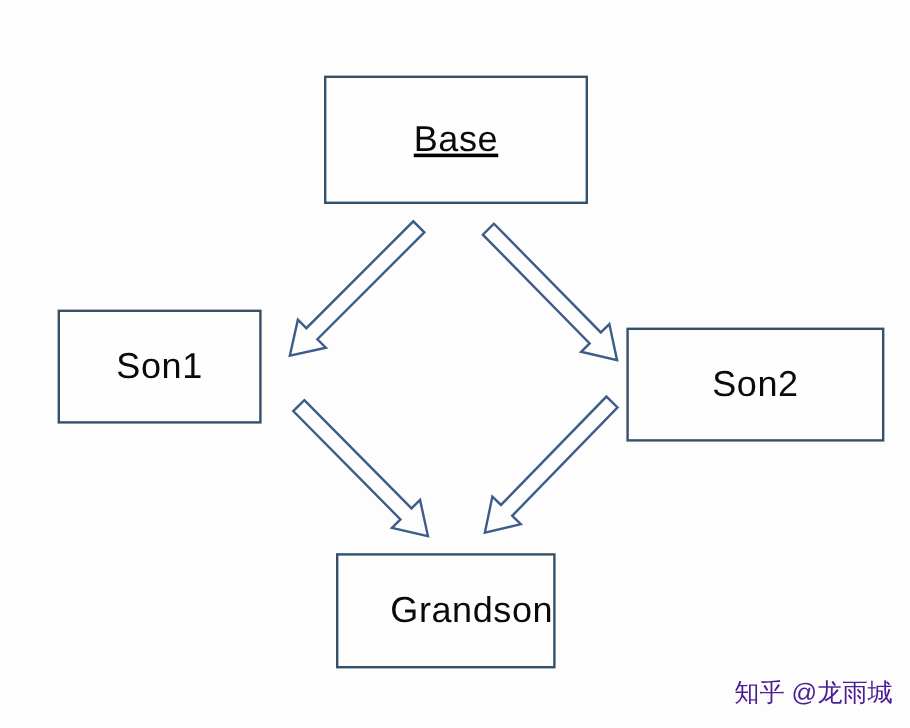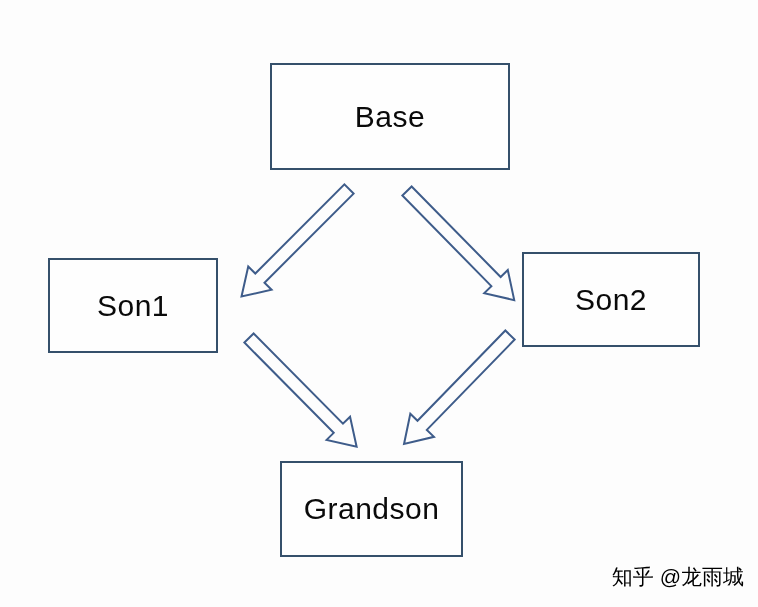--- a/index.html
+++ b/index.html
@@ -26,42 +26,42 @@
     display: flex;
     align-items: center;
     justify-content: center;
   }
   .node-label {
     font-size: 30px;
     color: #0a0a0a;
     letter-spacing: 0.5px;
     user-select: none;
   }
-  #node-base     { left: 270px; top: 63px;  width: 240px; height: 107px; }
+  #node-base     { left: 270px; top: 63px;  width: 220px; height: 107px; text-decoration: underline; }
   #node-son1     { left: 48px;  top: 258px; width: 170px; height: 95px;  }
-  #node-son2     { left: 522px; top: 252px; width: 178px; height: 95px;  }
-  #node-grandson { left: 280px; top: 461px; width: 183px; height: 96px;  }
+  #node-son2     { left: 522px; top: 273px; width: 215px; height: 95px;  }
+  #node-grandson { left: 280px; top: 461px; width: 183px; height: 96px; justify-content: flex-end;  }
   .arrows-layer {
     position: absolute;
     left: 0; top: 0;
     width: 758px;
     height: 607px;
     pointer-events: none;
   }
   .arrows-layer path {
     fill: none;
     stroke-width: 2;
     stroke-linejoin: miter;
   }
   .watermark {
     position: absolute;
     right: 14px;
     bottom: 16px;
     font-size: 21px;
-    color: #000000;
+    color: #4c1d95;
     text-shadow: 1px 1px 0 #ffffff;
     user-select: none;
     white-space: nowrap;
   }
 </style>
 </head>
 <body>
 
 <div class="canvas">
 

